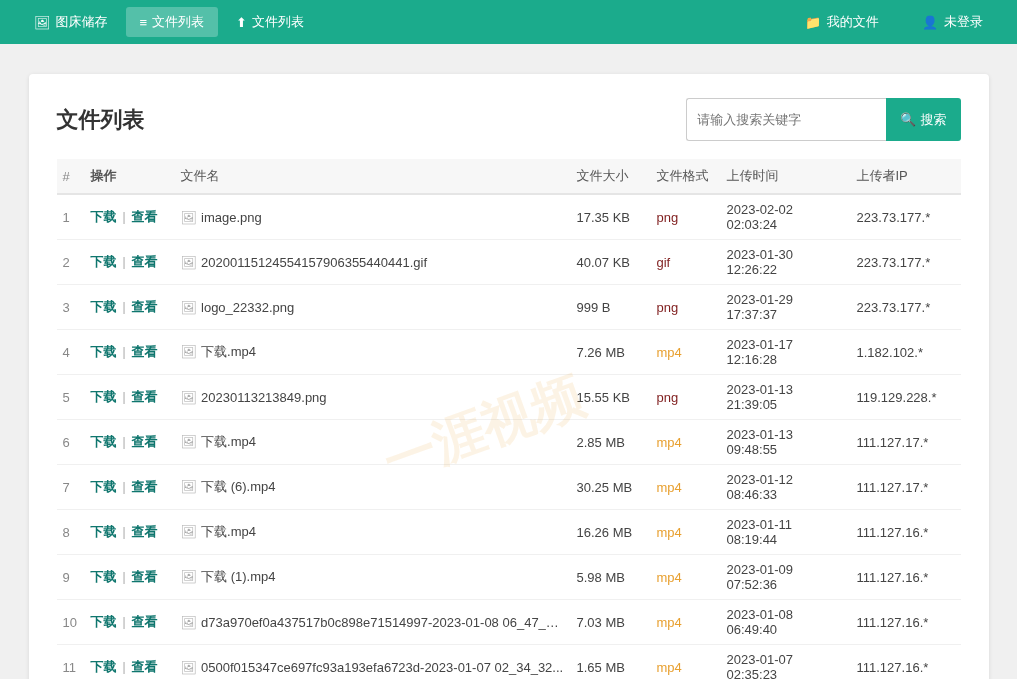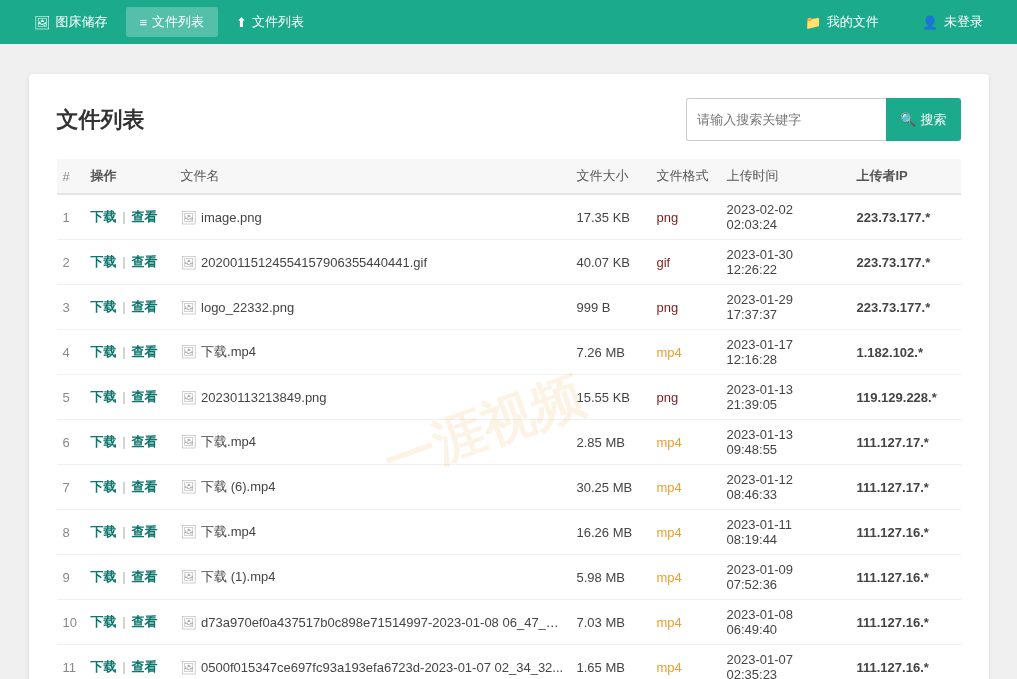--- a/index.html
+++ b/index.html
@@ -101,21 +101,21 @@
       padding: 7px 6px;
       color: #444;
       vertical-align: middle;
     }
     .col-num { width: 28px; color: #888; }
     .col-op { width: 90px; font-weight: bold; }
     .col-name { max-width: 280px; overflow: hidden; text-overflow: ellipsis; white-space: nowrap; }
     .col-size { width: 80px; }
     .col-fmt { width: 70px; margin-left: 44px; }
     .col-time { width: 130px; }
-    .col-ip { width: 110px; font-weight: bold; }
+    .col-ip { width: 110px; }
 
     .op-link {
       color: #0f766e;
       cursor: pointer;
       text-decoration: none;
     }
     .op-sep { color: #ccc; margin: 0 2px; }
     .fmt-tag { color: #7f1d1d; }
     .fmt-tag-mp4 { color: #e8a030; }
 

